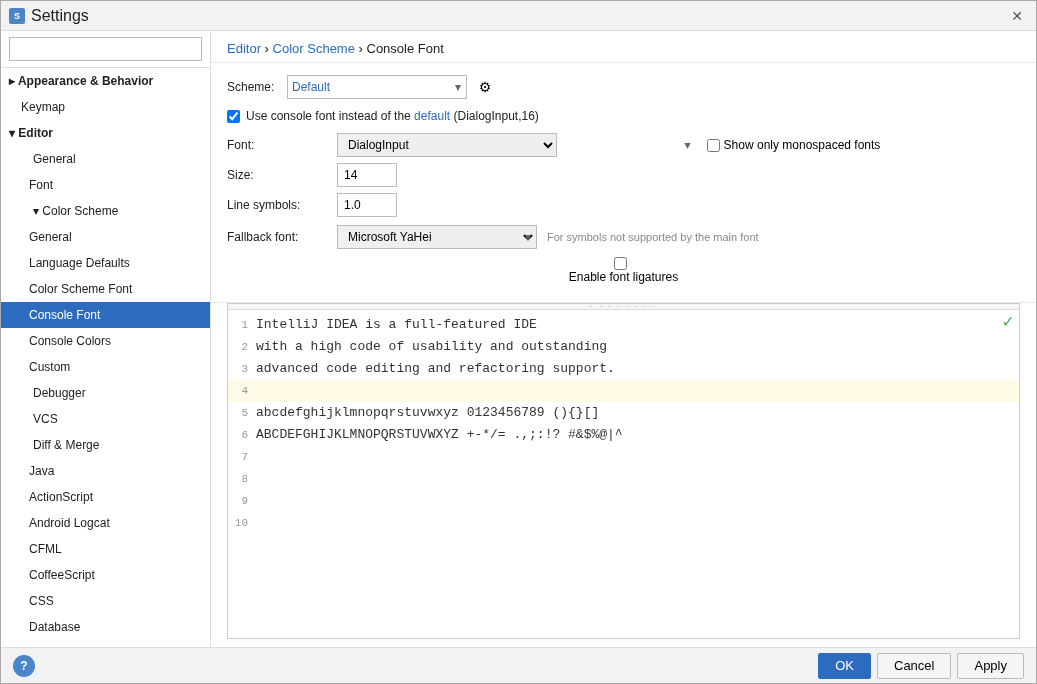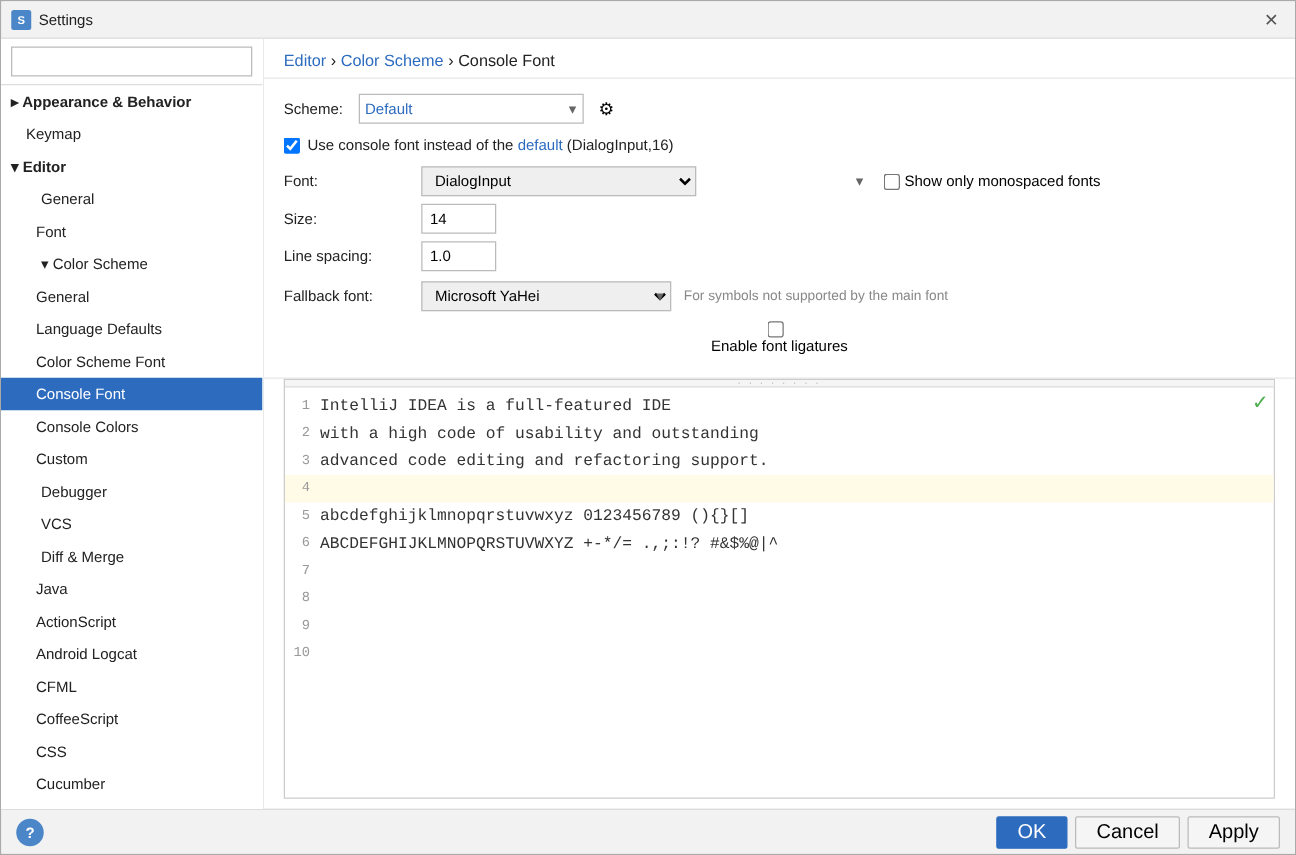--- a/index.html
+++ b/index.html
@@ -27,21 +27,21 @@
       width: 16px;
       height: 16px;
       margin-right: 6px;
       background: #4a86c8;
       border-radius: 2px;
       display: flex; align-items: center; justify-content: center;
       color: white; font-size: 9px; font-weight: bold;
     }
     .title-bar-text {
       flex: 1;
-      font-size: 12px;
+      font-size: 16px;
       color: #222;
     }
     .title-bar-close {
       width: 22px; height: 22px;
       display: flex; align-items: center; justify-content: center;
       cursor: pointer; font-size: 14px; color: #555;
     }
 
     .content {
       display: flex;
@@ -262,21 +262,21 @@
       font-weight: bold;
       display: flex; align-items: center; justify-content: center;
     }
     .action-buttons { display: flex; gap: 6px; }
     .btn {
       height: 26px;
       padding: 0 16px;
       border: 1px solid #bbb;
       background: #f5f5f5;
       cursor: pointer;
-      font-size: 16px;
+      font-size: 13px;
       border-radius: 2px;
     }
     .btn.primary { background: #2d6bbf; color: white; border-color: #2d6bbf; }
   </style>
 </head>
 <body>
 
 <div class="window">
 
   <div class="title-bar">
@@ -309,21 +309,20 @@
           <div class="tree-item level3">Custom</div>
           <div class="tree-item level2">Debugger</div>
           <div class="tree-item level2">VCS</div>
           <div class="tree-item level2">Diff &amp; Merge</div>
           <div class="tree-item level3">Java</div>
           <div class="tree-item level3">ActionScript</div>
           <div class="tree-item level3">Android Logcat</div>
           <div class="tree-item level3">CFML</div>
           <div class="tree-item level3">CoffeeScript</div>
           <div class="tree-item level3">CSS</div>
-          <div class="tree-item level3">Cucumber</div>
           <div class="tree-item level3">Database</div>
         </div>
     </div>
 
     <div class="main">
 
       <div class="breadcrumb">
         <a>Editor</a>
         <span> › </span>
         <a>Color Scheme</a>
@@ -364,21 +363,21 @@
           </div>
           <label style="margin-left:10px;display:flex;align-items:center;">
             <input type="checkbox" style="margin-right: 4px;">
             <span>Show only monospaced fonts</span>
           </label>
 
           <span class="field-label">Size:</span>
           <input type="text" class="field-input small" value="14" style="">
           <span></span>
 
-          <span class="field-label">Line spacing:</span>
+          <span class="field-label">Line symbols:</span>
           <input type="text" class="field-input small" value="1.0" style="">
           <span></span>
         </div>
 
         <div class="fallback-row">
           <span class="fallback-label">Fallback font:</span>
           <div class="select-wrapper">
             <select class="field-input" style="width:200px;">
               <option>Microsoft YaHei</option>
               <option>Arial</option>

